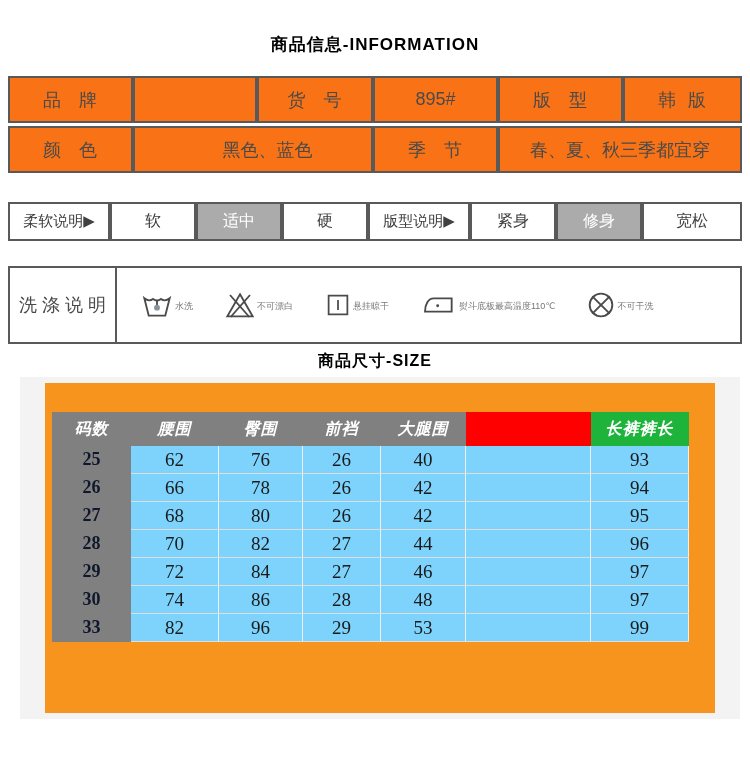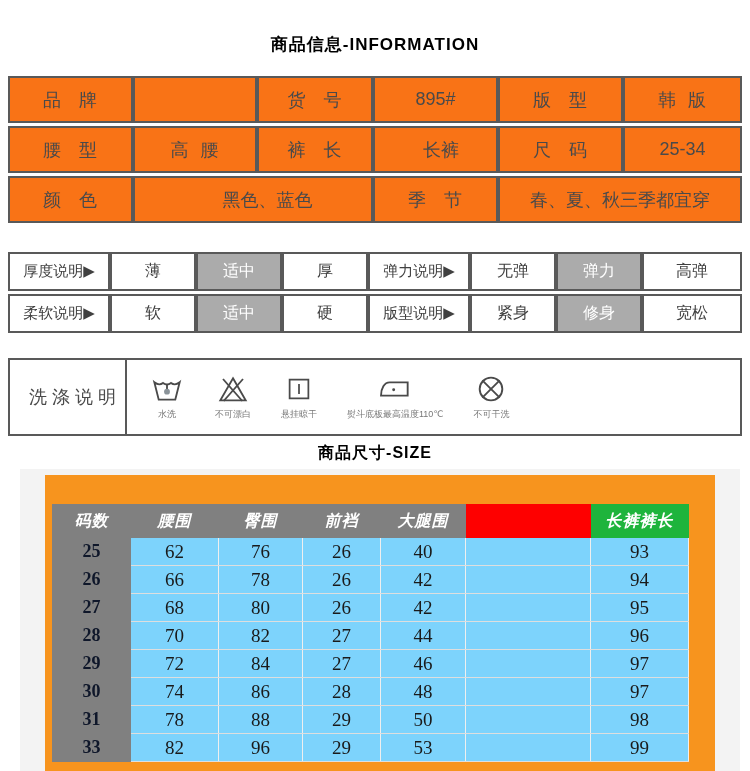--- a/index.html
+++ b/index.html
@@ -39,24 +39,24 @@
   .attr-table td.hl{background:var(--highlight-gray,#ABABAB);color:#fff;}
 
   
   .wash-box{
     margin:22px 8px 0;width:730px;height:74px;
     border:2px solid var(--border-gray,#595959);display:flex;align-items:stretch;
   }
   .wash-label{
     width:100px;min-width:100px;border-right:2px solid var(--border-gray,#595959);
     display:flex;align-items:center;justify-content:center;
-    font-size:18px;color:#4a4a4a;letter-spacing:5px;padding-left:15px;
+    font-size:18px;color:#4a4a4a;letter-spacing:5px;padding-left:5px;
   }
   .wash-icons{display:flex;align-items:center;gap:30px;padding-left:22px;}
-  .wash-item{display:flex;flex-direction:column;align-items:center;}
+  .wash-item{display:flex;flex-direction:row;align-items:center;}
   .wash-item svg{display:block;}
   .wash-item .wl{font-size:9px;color:#777;margin-top:3px;white-space:nowrap;}
 
   
   .size-wrap{
     margin:5px 0 0 20px;width:720px;height:342px;background:#f3f3f3;
     box-sizing:border-box;padding:6px 25px;
   }
   .size-frame{
     width:670px;height:330px;background:var(--orange,#F7941E);
@@ -98,58 +98,40 @@
   <tbody>
       <tr>
     <td class="sp2">品牌</td>
     <td></td>
     <td class="sp2">货号</td>
     <td>895#</td>
     <td class="sp2">版型</td>
     <td class="sp1">韩版</td>
   </tr>
   <tr>
-    <td class="sp2">腰型</td>
-    <td class="sp1">高腰</td>
-    <td class="sp2">裤长</td>
-    <td class="al">长裤</td>
-    <td class="sp2">尺码</td>
-    <td>25-34</td>
-  </tr>
-  <tr>
     <td class="sp2">颜色</td>
     <td class="al2" colspan="2">黑色、蓝色</td>
     <td class="sp2">季节</td>
     <td colspan="2">春、夏、秋三季都宜穿</td>
   </tr>
 </tbody>
   </table>
 
 <table class="attr-table">
   <colgroup>
       <col style="width:102px">
       <col style="width:86px">
       <col style="width:86px">
       <col style="width:86px">
       <col style="width:102px">
       <col style="width:86px">
       <col style="width:86px">
       <col style="width:100px">
     </colgroup>
   <tbody>
-      <tr>
-    <td class="lab">厚度说明▶</td>
-    <td>薄</td>
-    <td class="hl">适中</td>
-    <td>厚</td>
-    <td class="lab">弹力说明▶</td>
-    <td>无弹</td>
-    <td class="hl">弹力</td>
-    <td>高弹</td>
-  </tr>
   <tr>
     <td class="lab">柔软说明▶</td>
     <td>软</td>
     <td class="hl">适中</td>
     <td>硬</td>
     <td class="lab">版型说明▶</td>
     <td>紧身</td>
     <td class="hl">修身</td>
     <td>宽松</td>
   </tr>
@@ -284,29 +266,20 @@
           <tr>
             <td class="sc-label">30</td>
             <td class="sc-val">74</td>
             <td class="sc-val">86</td>
             <td class="sc-val">28</td>
             <td class="sc-val">48</td>
             <td class="sc-val"></td>
             <td class="sc-val">97</td>
           </tr>
           <tr>
-            <td class="sc-label">31</td>
-            <td class="sc-val">78</td>
-            <td class="sc-val">88</td>
-            <td class="sc-val">29</td>
-            <td class="sc-val">50</td>
-            <td class="sc-val"></td>
-            <td class="sc-val">98</td>
-          </tr>
-          <tr>
             <td class="sc-label">33</td>
             <td class="sc-val">82</td>
             <td class="sc-val">96</td>
             <td class="sc-val">29</td>
             <td class="sc-val">53</td>
             <td class="sc-val"></td>
             <td class="sc-val">99</td>
           </tr>
         </tbody>
     </table>

